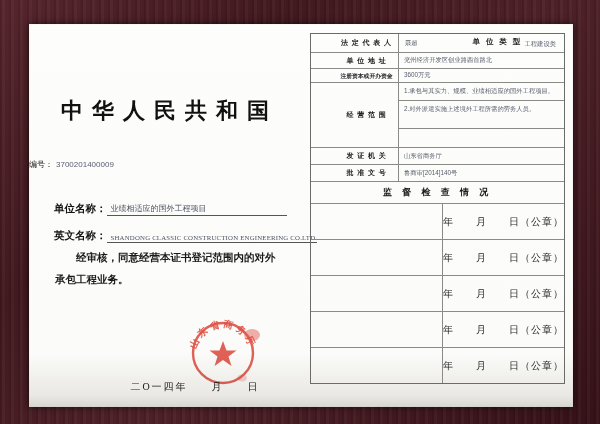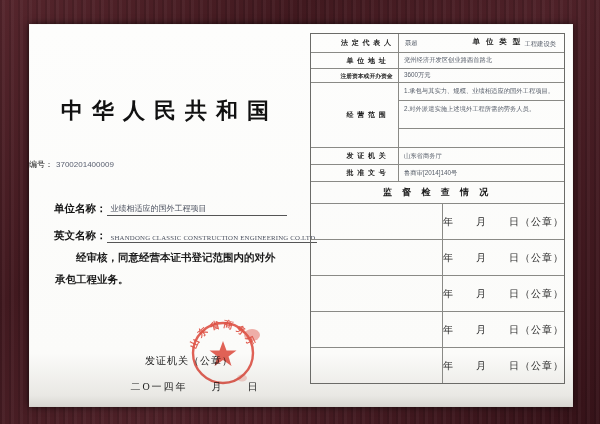--- a/index.html
+++ b/index.html
@@ -123,21 +123,20 @@
         <span class="field-label">单位名称：</span>
         <span class="field-value">业绩相适应的国外工程项目</span>
       </div>
       <div class="field-row row-eng">
         <span class="field-label">英文名称：</span>
         <span class="field-value">SHANDONG CLASSIC CONSTRUCTION ENGINEERING CO.LTD</span>
       </div>
 
       <p class="approval">经审核，同意经营本证书登记范围内的对外承包工程业务。</p>
 
-      <div class="issuer-line">发证机关（公章）</div>
       <div class="date-line">二O一四年　　月　　日</div>
 
       <svg class="seal" width="88" height="88" viewBox="0 0 88 88">
         <circle cx="44" cy="45" r="30" fill="none" stroke="#dd3a2c" stroke-width="2.4" opacity=".9"></circle>
         <polygon points="44,33 47.5,42.5 57.5,42.5 49.5,48.5 52.5,58 44,52 35.5,58 38.5,48.5 30.5,42.5 40.5,42.5" fill="#dd3a2c" opacity=".9"></polygon>
         <defs>
           <path id="sealArc" d="M 18,56 A 27.5,27.5 0 1 1 70,56" fill="none"></path>
         </defs>
         <text font-size="9.5" fill="#dd3a2c" font-weight="bold" letter-spacing="3" opacity=".92">
           <textPath href="#sealArc" startOffset="14%">山东省商务厅</textPath>

